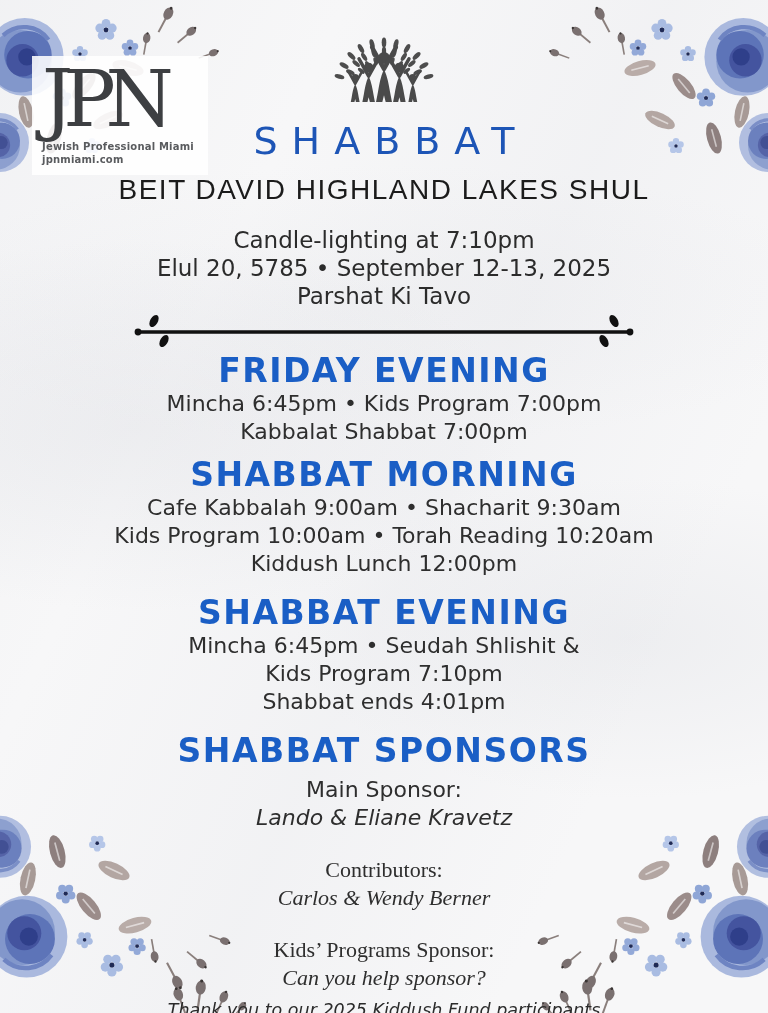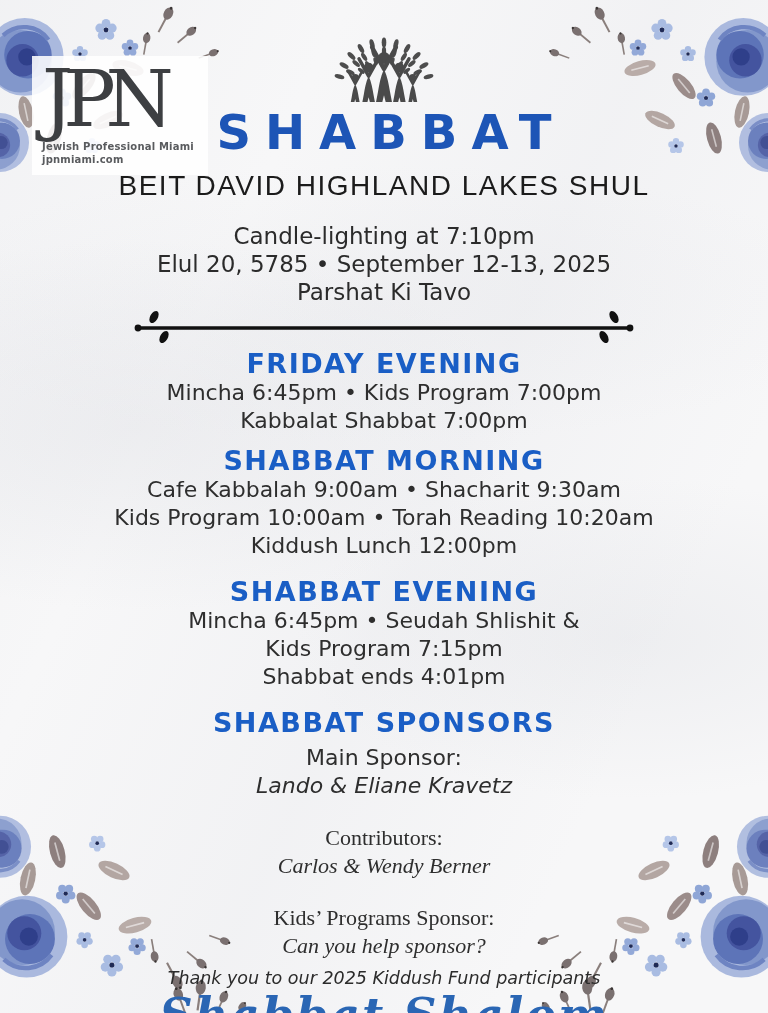--- a/index.html
+++ b/index.html
@@ -36,34 +36,34 @@
     font-size:78px;font-weight:500;color:#3d3f42;
     letter-spacing:-0.13em;padding-right:10px;
   }
   .logo-line{font-size:10px;font-weight:bold;color:#595b5e;margin-top:4px;letter-spacing:0.2px;}
   .logo-line.url{margin-top:3px;}
 
   .content{position:relative;z-index:3;text-align:center;padding-top:6px;}
   .tree{display:block;margin:0 auto;}
 
   .title{
-    font-size:48px;font-weight:bold;line-height:1.0;
-    letter-spacing:14px;margin:6px 0 0 14px;
+    font-size:38px;font-weight:normal;line-height:1.0;
+    letter-spacing:14px;margin:20px 0 0 14px;
     color:#1d55b6;
   }
   .subtitle{
     font-family:"Liberation Sans",sans-serif;
     font-size:28px;font-weight:400;color:#1b1b1b;
     letter-spacing:1.5px;margin-top:14px;text-align:center;
   }
   .info{margin-top:20px;font-size:23px;line-height:1.22;color:#2b2b2b;}
   .divider{display:block;margin:2px auto 0;}
 
   .section-heading{
-    font-size:27px;font-weight:bold;letter-spacing:1.5px;
+    font-size:33px;font-weight:bold;letter-spacing:1.5px;
     color:#1a5ec5;line-height:1.15;
   }
   .section{margin-top:10px;}
   .section.first{margin-top:4px;}
   .section.third{margin-top:16px;}
   .section-line{font-size:22px;line-height:28px;color:#2e2e2e;}
 
   .sponsors{margin-top:16px;}
   .sponsor-group{margin-top:6px;}
   .sponsor-group.spaced{margin-top:24px;font-family:Liberation Serif, serif;}
@@ -241,21 +241,21 @@
     <div class="section">
       <div class="section-heading">SHABBAT MORNING</div>
       <div class="section-line">Cafe Kabbalah 9:00am • Shacharit 9:30am</div>
       <div class="section-line">Kids Program 10:00am • Torah Reading 10:20am</div>
       <div class="section-line">Kiddush Lunch 12:00pm</div>
     </div>
 
     <div class="section third">
       <div class="section-heading">SHABBAT EVENING</div>
       <div class="section-line">Mincha 6:45pm • Seudah Shlishit &amp;</div>
-      <div class="section-line">Kids Program 7:15pm</div>
+      <div class="section-line">Kids Program 7:10pm</div>
       <div class="section-line">Shabbat ends 4:01pm</div>
     </div>
 
     <div class="sponsors">
       <div class="section-heading">SHABBAT SPONSORS</div>
 
       <div class="sponsor-group">
         <div class="sponsor-label">Main Sponsor:</div>
         <div class="sponsor-name">Lando &amp; Eliane Kravetz</div>
       </div>

